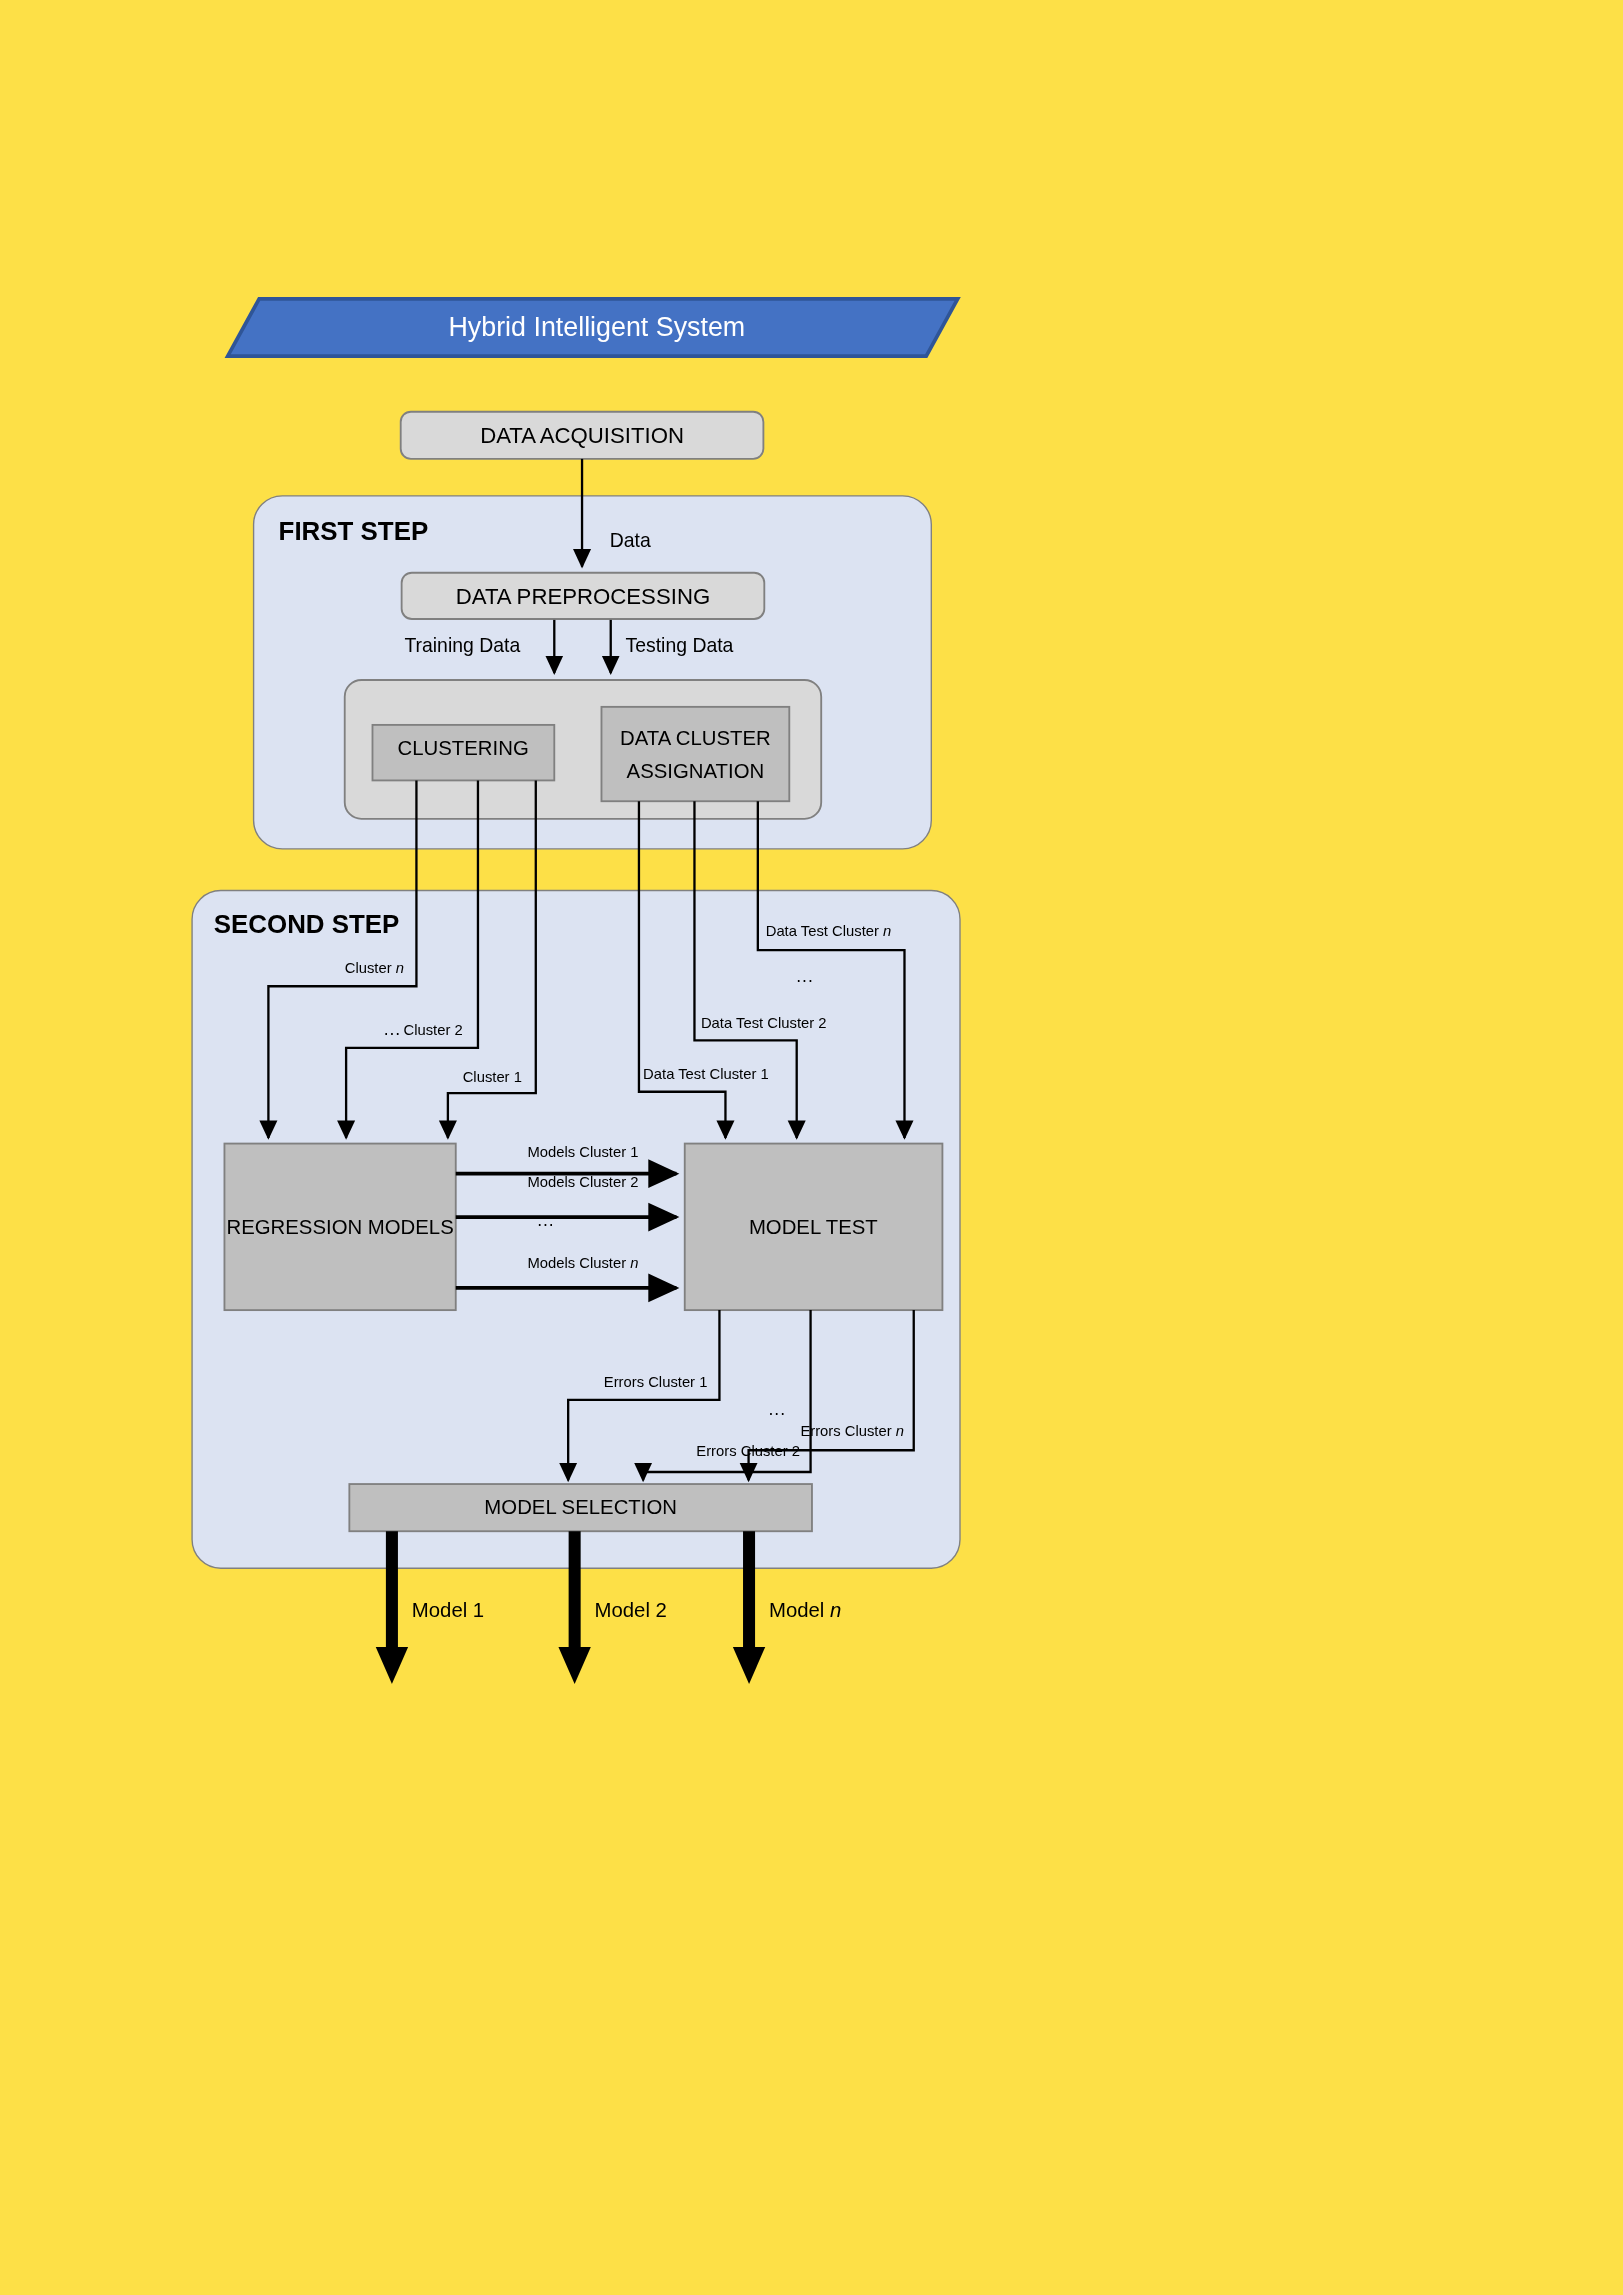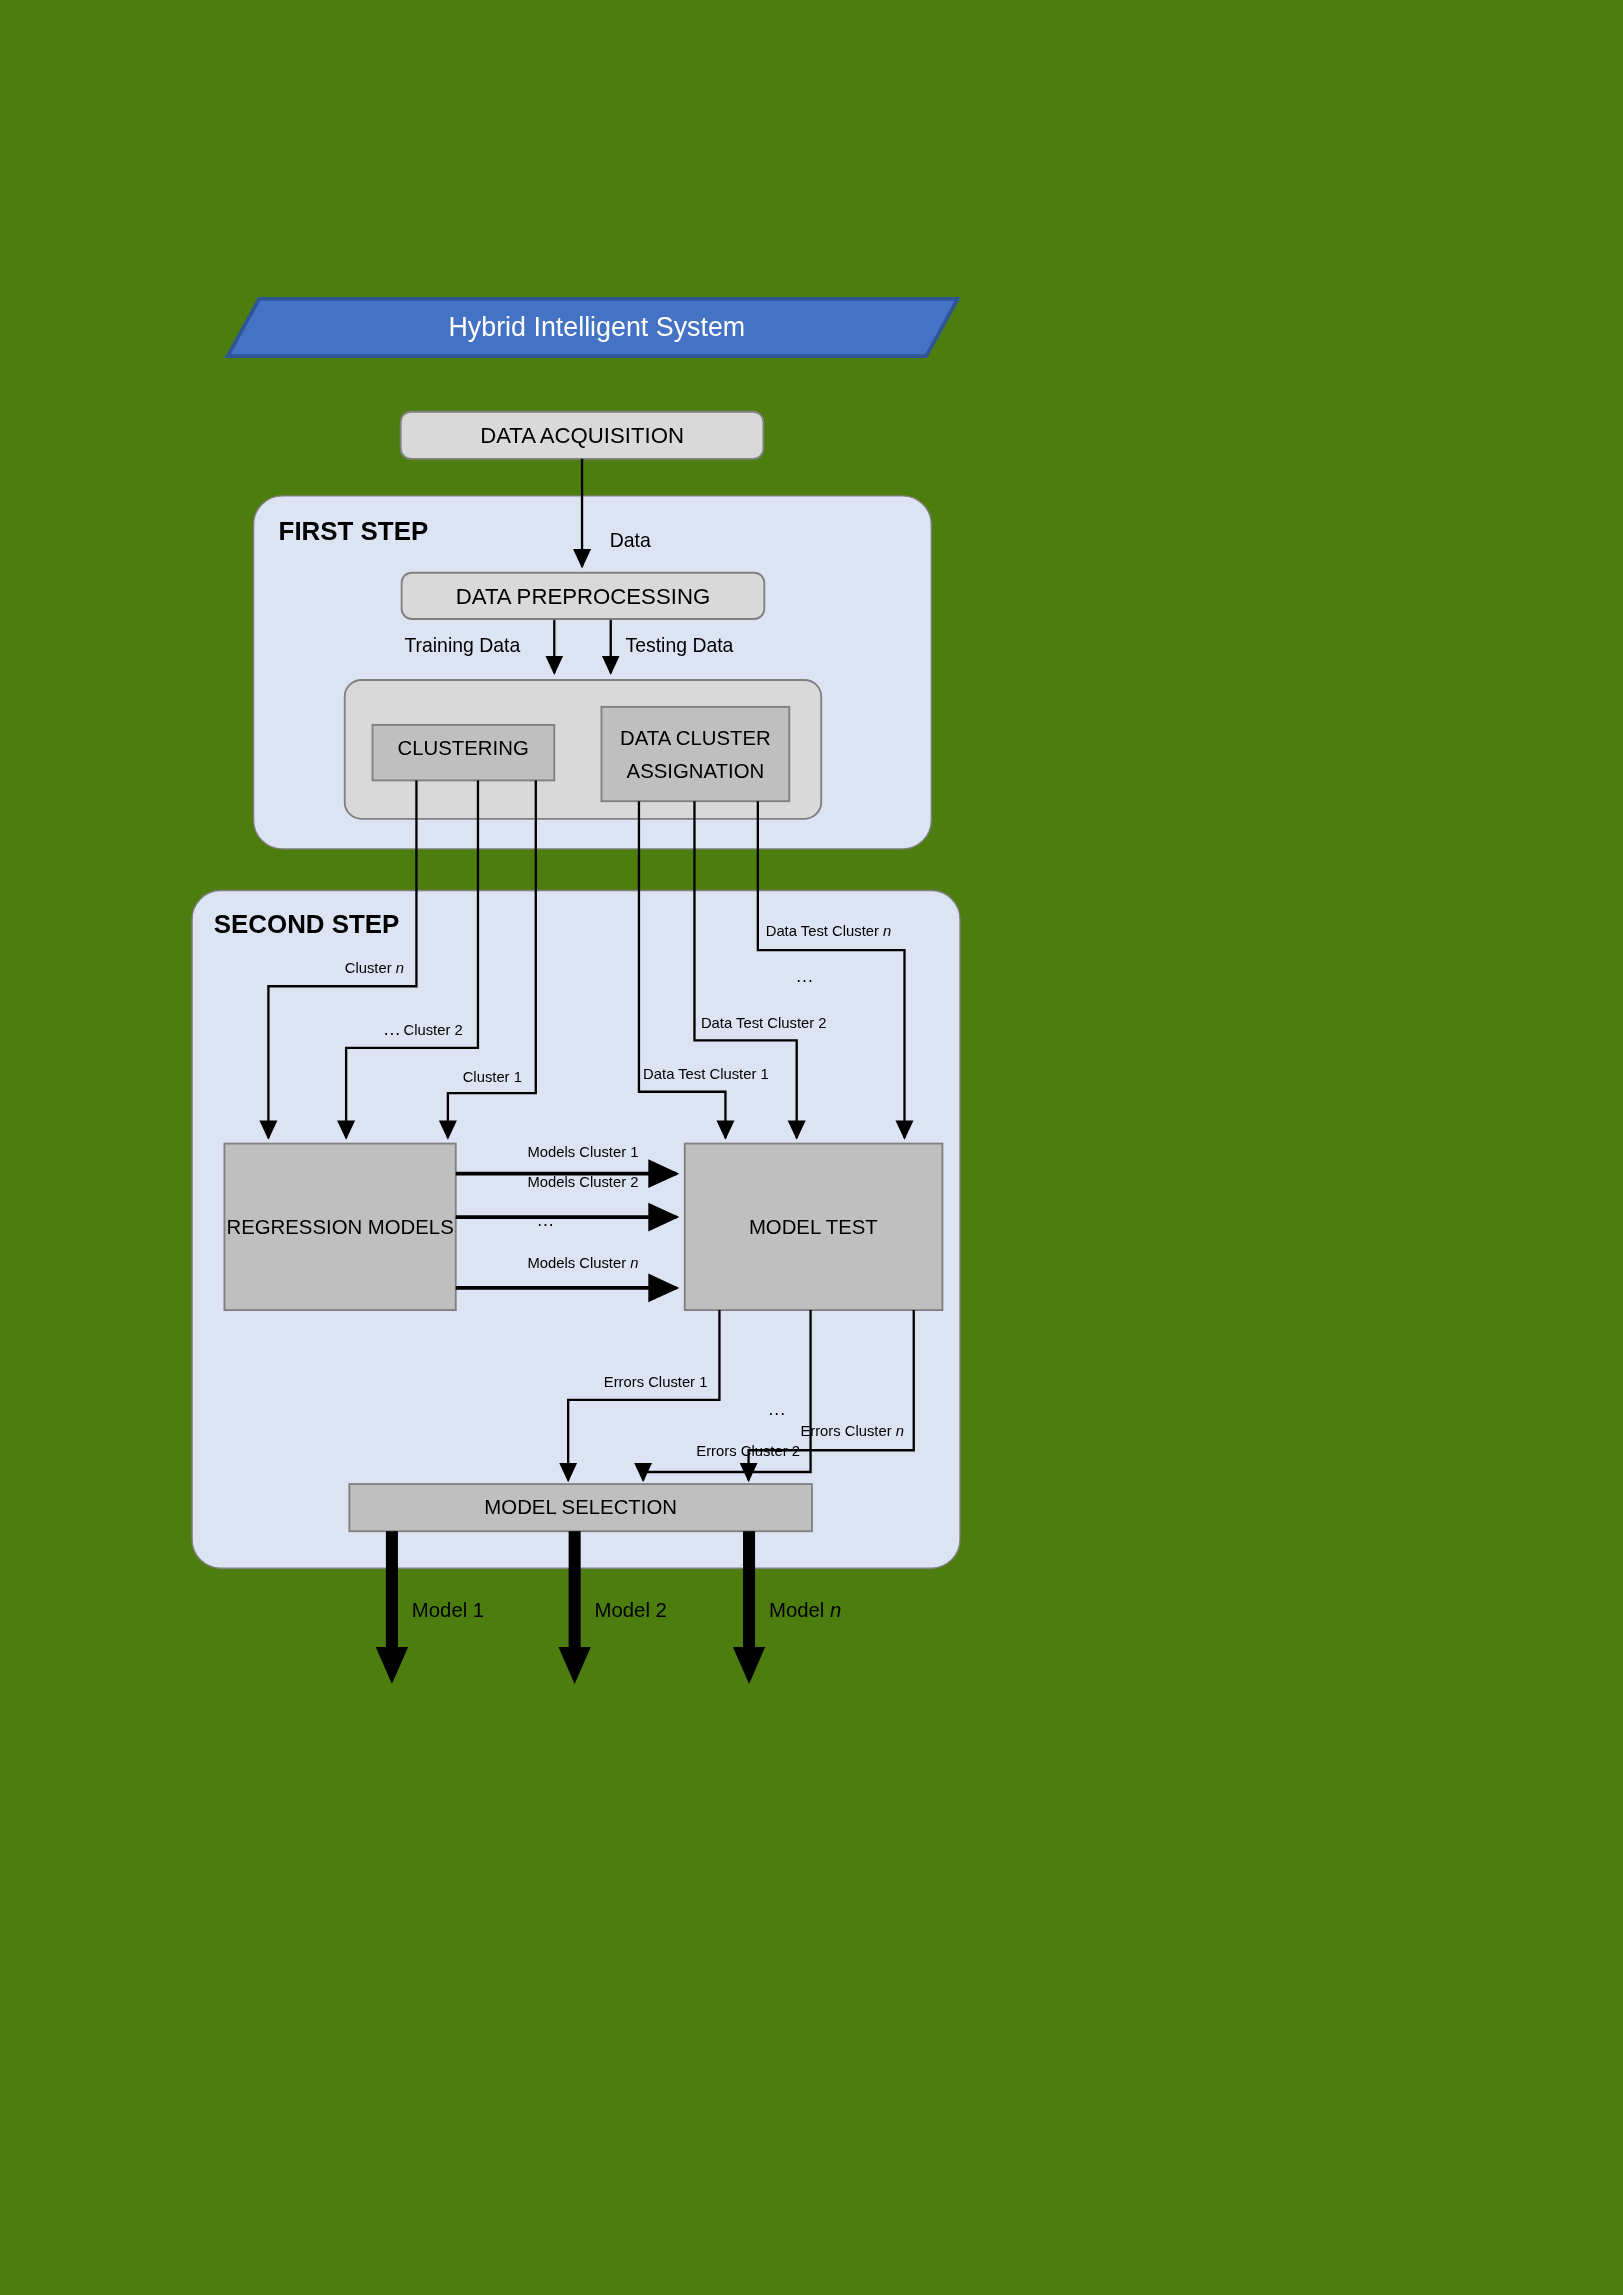--- a/index.html
+++ b/index.html
@@ -10,21 +10,21 @@
   body {
     width: 1623px;
     height: 2295px;
     font-family: "Liberation Sans", sans-serif;
     overflow: hidden;
   }
   #diagram-root {
     position: relative;
     width: 1623px;
     height: 2295px;
-    background: #4d7c0f;
+    background: #fde047;
   }
   svg.flow {
     position: absolute;
     top: 0;
     left: 0;
     width: 1623px;
     height: 2295px;
     display: block;
   }
   .box-fill-light { fill: #d9d9d9; stroke: #808080; stroke-width: 4; }

